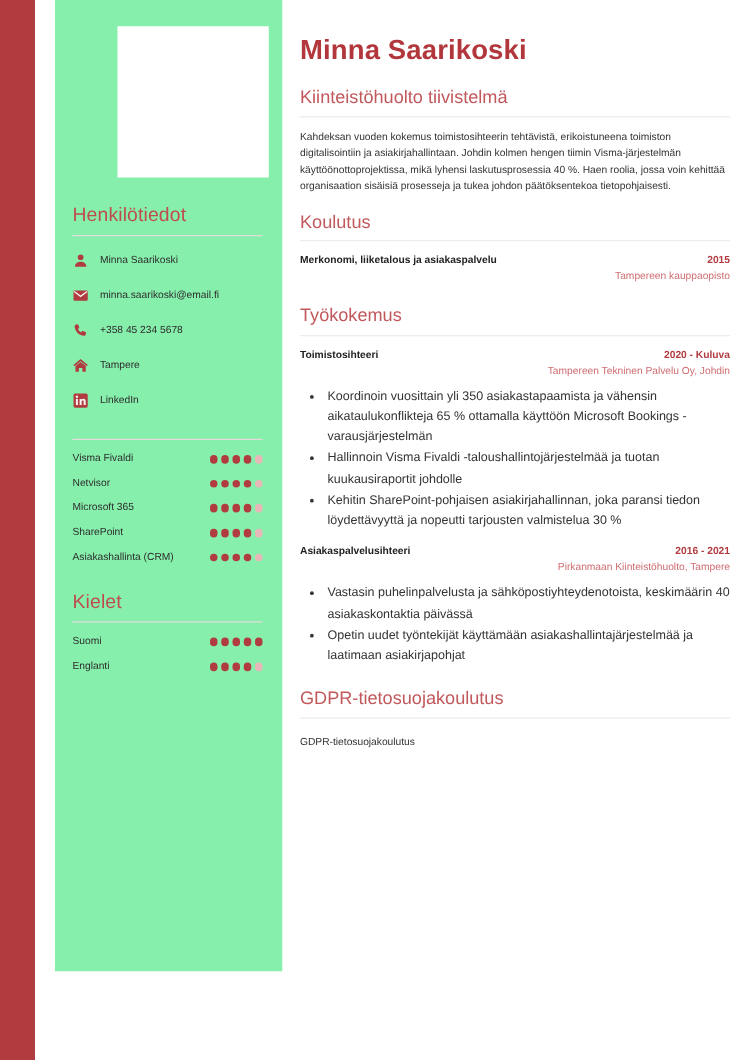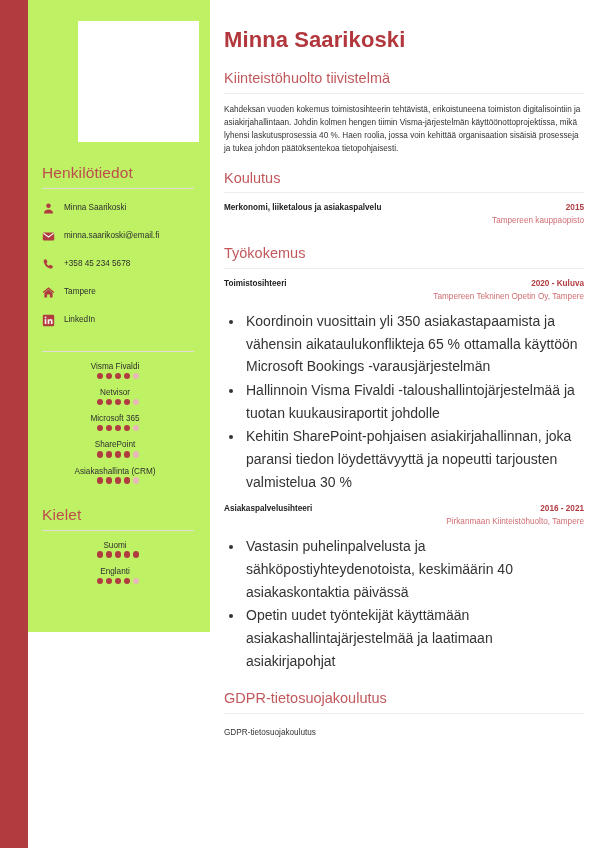--- a/index.html
+++ b/index.html
@@ -27,24 +27,25 @@
     width: 28px;
     flex: 0 0 28px;
     background: #b13c40;
     height: 848px;
   }
 
   
   .sidebar {
     width: 182px;
     flex: 0 0 182px;
-    background: #bef264;
-    height: 632px;
+    background: #86efac;
+    height: 777px;
     box-sizing: border-box;
     padding: 21px 16px 0 14px;
+    margin-left: 16px;
   }
   .photo-box {
     width: 121px;
     height: 121px;
     background: #ffffff;
     margin: 0 auto 0 48px;
     margin-left: 36px;
   }
 
   .side-section {
@@ -86,21 +87,20 @@
     line-height: 1.3;
     word-break: break-word;
   }
 
   
   .rate-row {
     display: flex;
     align-items: center;
     justify-content: space-between;
     margin-bottom: 9px;
-    flex-direction: column;
   }
   .rate-label {
     font-size: 8.2px;
     color: #2e2e2e;
     line-height: 1.3;
     padding-right: 6px;
   }
   .dots {
     display: flex;
     gap: 2.5px;
@@ -178,21 +178,21 @@
     color: #cf6e72;
     line-height: 1.5;
     margin-top: 1px;
     text-align: right;
   }
   .bullets {
     margin: 7px 0 0 0;
     padding-left: 20px;
   }
   .bullets li {
-    font-size: 14px;
+    font-size: 10px;
     color: #333333;
     line-height: 1.62;
     margin-bottom: 1px;
     padding-left: 2px;
   }
   .plain-text {
     font-size: 8.2px;
     color: #333333;
     line-height: 1.6;
     margin: 12px 0 0 0;
@@ -379,21 +379,21 @@
 
     <section class="main-section">
       <h2 class="main-heading">Työkokemus</h2>
       <div class="main-rule"></div>
       <div>
           <div class="entry">
             <div class="entry-head">
               <span class="entry-title">Toimistosihteeri</span>
               <span class="entry-date">2020 - Kuluva</span>
             </div>
-            <div class="entry-sub">Tampereen Tekninen Opetin Oy, Tampere</div>
+            <div class="entry-sub">Tampereen Tekninen Palvelu Oy, Johdin</div>
             <ul class="bullets">
               <li>Koordinoin vuosittain yli 350 asiakastapaamista ja vähensin aikataulukonflikteja 65 % ottamalla käyttöön Microsoft Bookings -varausjärjestelmän</li>
               <li>Hallinnoin Visma Fivaldi -taloushallintojärjestelmää ja tuotan kuukausiraportit johdolle</li>
               <li>Kehitin SharePoint-pohjaisen asiakirjahallinnan, joka paransi tiedon löydettävyyttä ja nopeutti tarjousten valmistelua 30 %</li>
             </ul>
           </div>
           <div class="entry">
             <div class="entry-head">
               <span class="entry-title">Asiakaspalvelusihteeri</span>
               <span class="entry-date">2016 - 2021</span>

